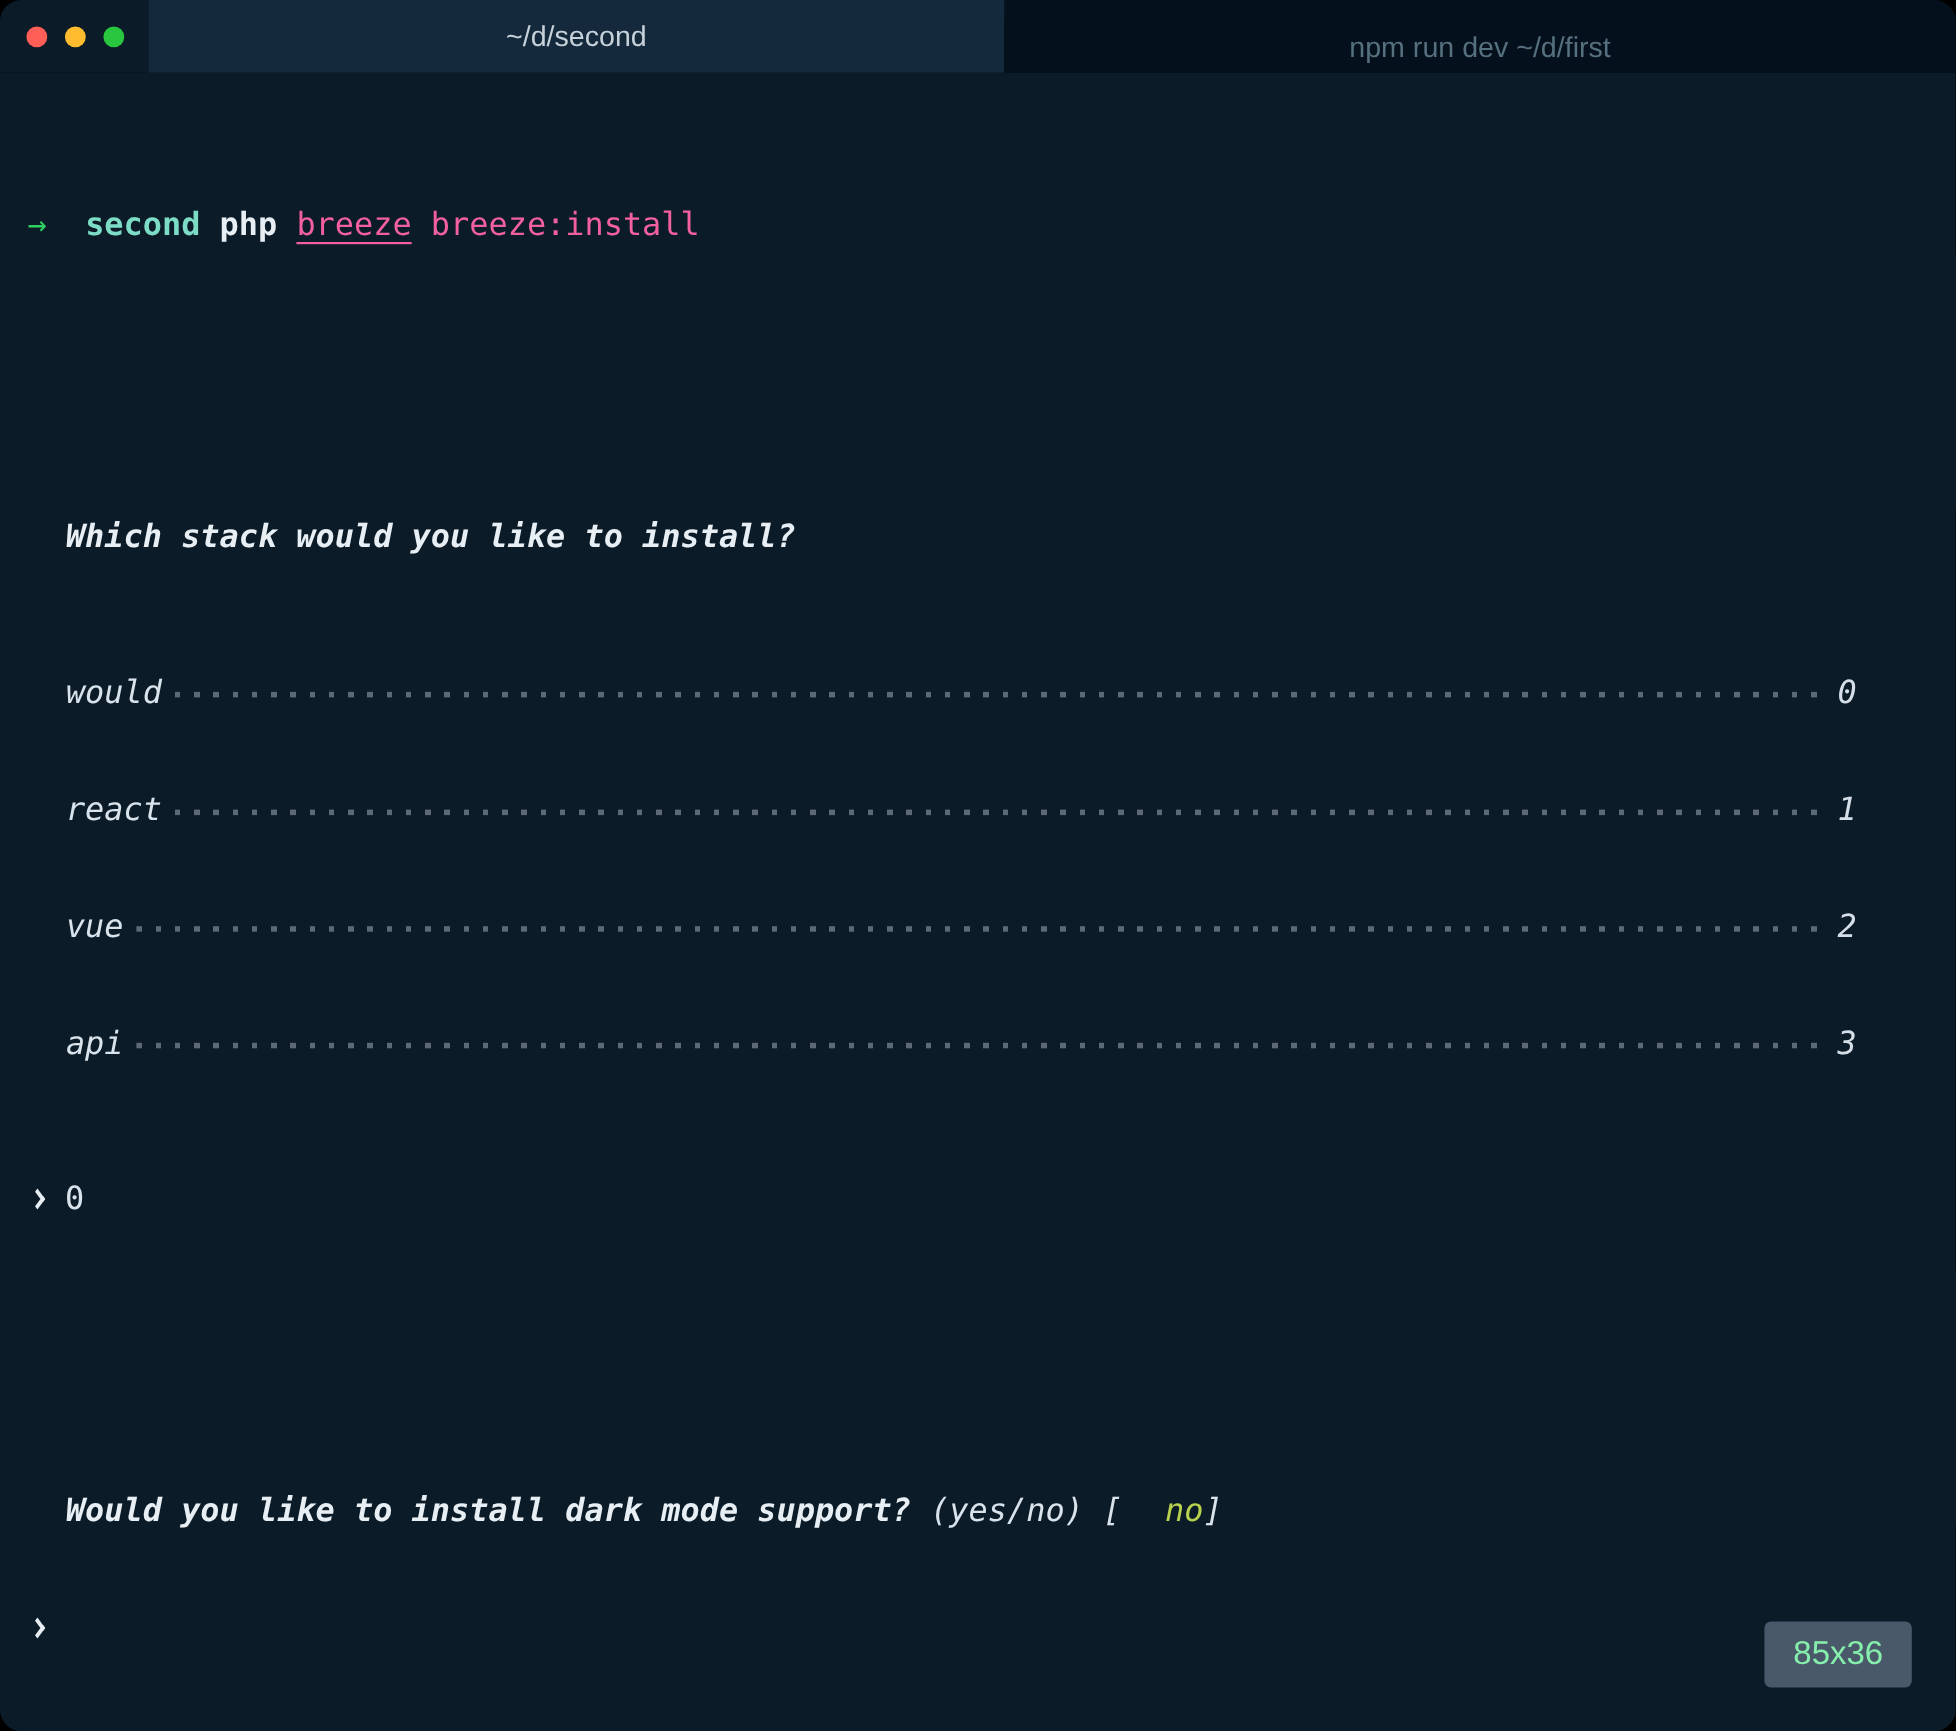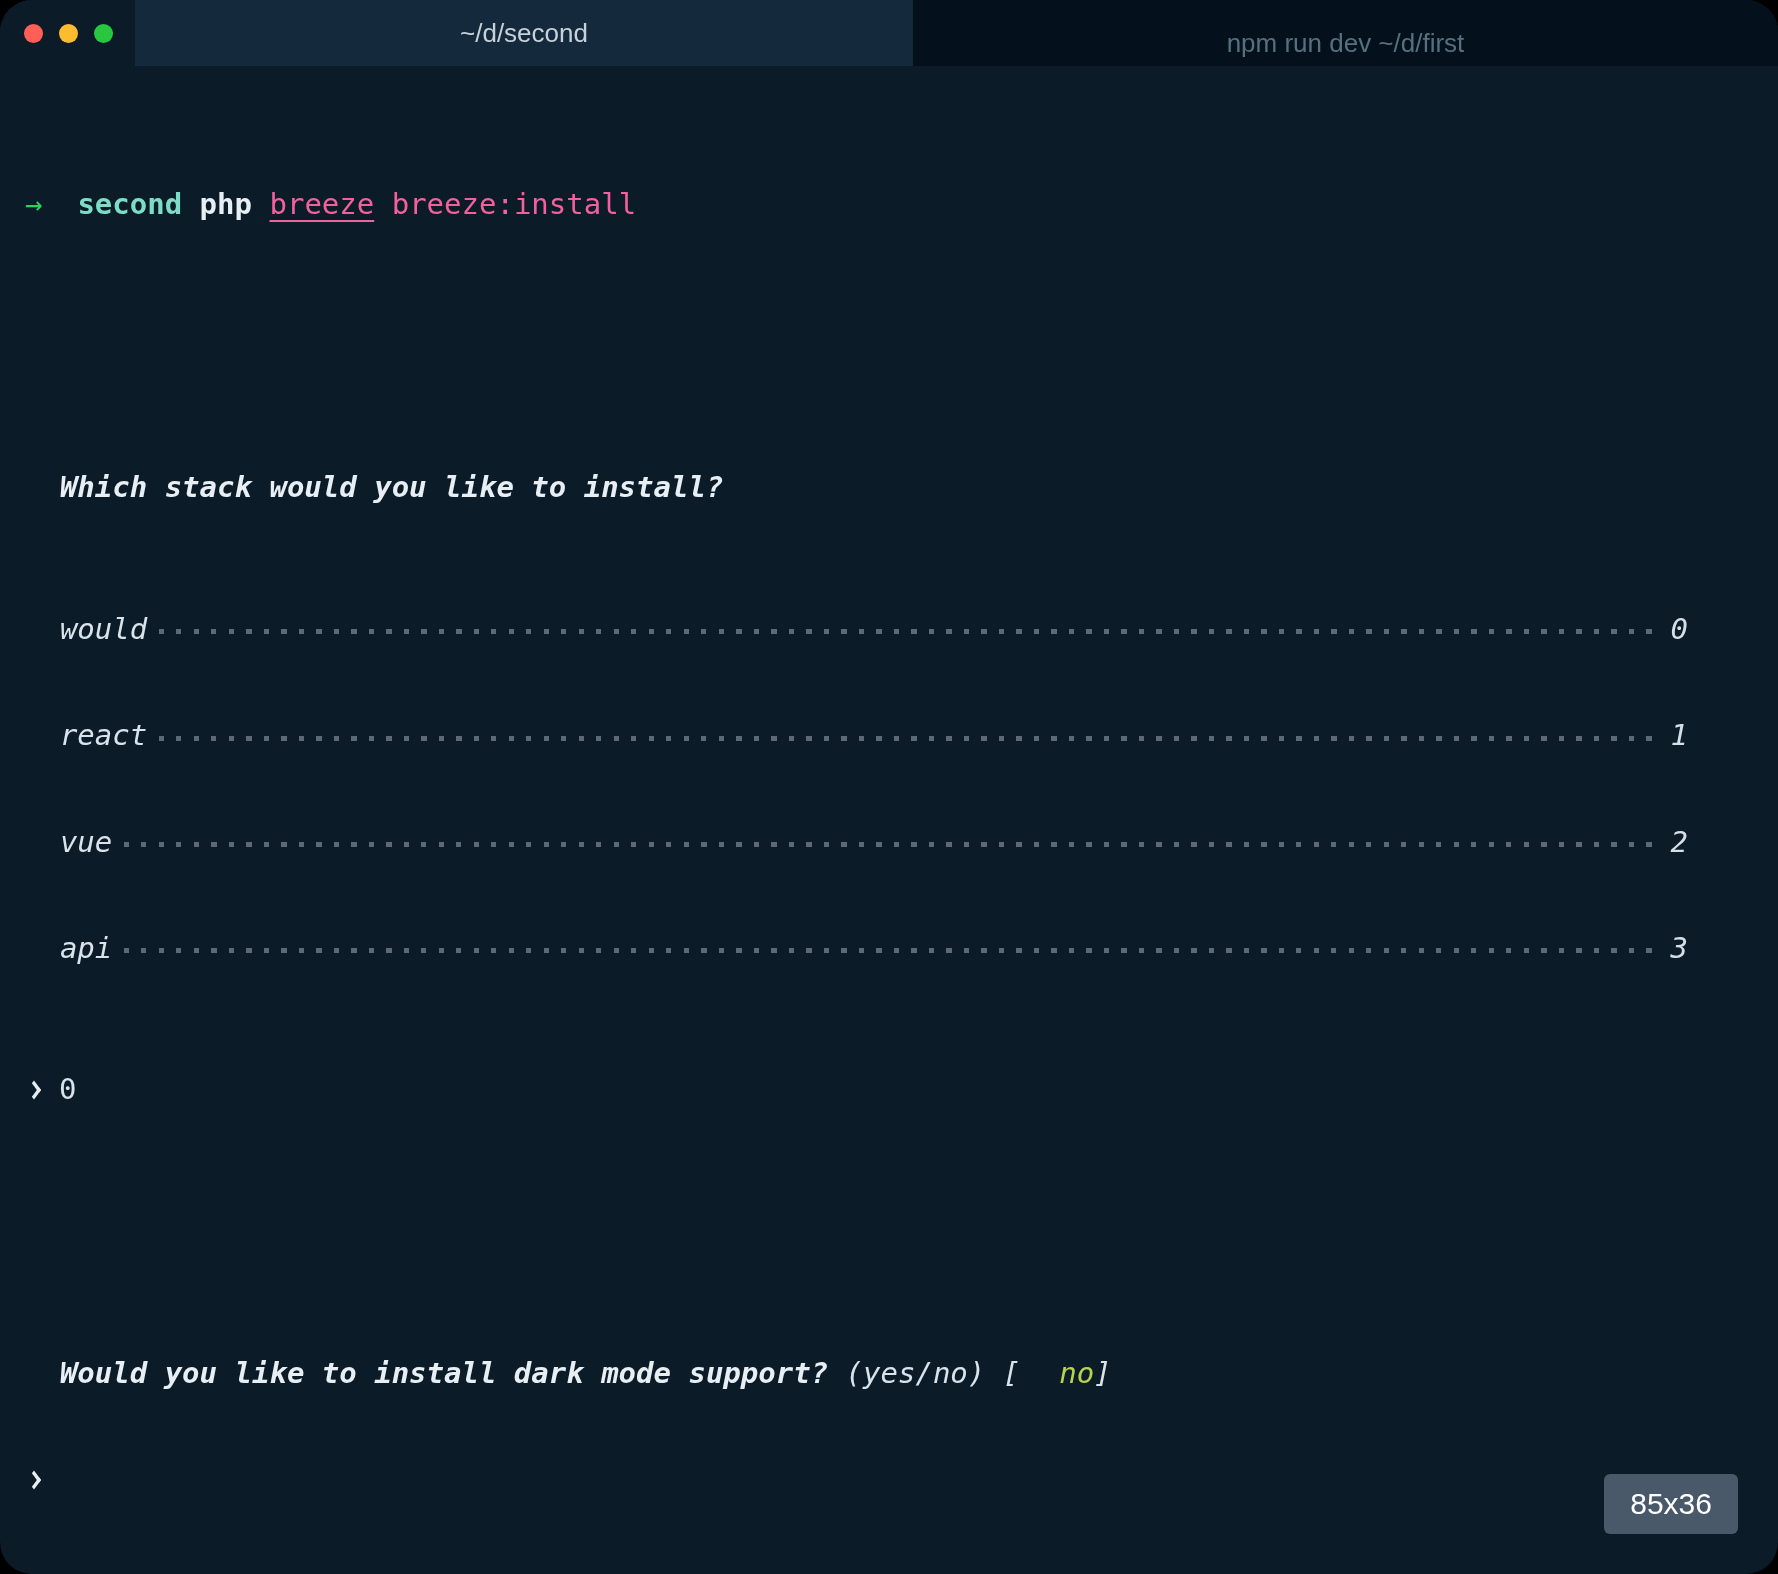--- a/index.html
+++ b/index.html
@@ -7,21 +7,21 @@
     --badge_bg:#49596a; --info_badge_bg:#7590f2;
     --green:#2fd05f; --teal:#7cdcc6; --pink:#f2609f; --lime:#b8d14f;
     --success_green:#3bd57d; --cyan:#3ed2c3; --purple_file:#c98df0;
     --green_file:#3bd581; --cursor_purple:#7e57d2;
     --text:#d9e3eb; --bold_text:#e8eff4; --dim:#8596a5; --dots:#5d6974;
     --size_col:#9fb0bc; --num:#d6dfe7;
     --tab_text:#c6d1da; --tab_text_inactive:#56707f;
   }
   *{margin:0;padding:0;box-sizing:border-box;}
   body{background:#000;width:1778px;height:1574px;overflow:hidden;}
-  .window{width:1778px;height:1574px;background:var(--bg);border-radius:32px;
+  .window{width:1778px;height:1574px;background:var(--bg);border-radius:20px;
     overflow:hidden;position:relative;font-family:"DejaVu Sans Mono",monospace;}
   
   .tabbar{height:66px;display:flex;background:var(--tabbar_bg);}
   .lights{width:135px;background:var(--bg);display:flex;align-items:center;
     padding-left:24px;gap:16px;flex:none;}
   .light{width:19px;height:19px;border-radius:50%;}
   .tab{display:flex;align-items:center;justify-content:center;
     font-family:"Liberation Sans",sans-serif;font-size:26px;}
   .tab.active{width:778px;flex:none;background:var(--active_tab_bg);color:var(--tab_text);}
   .tab.inactive{flex:1;background:var(--tabbar_bg);color:var(--tab_text_inactive);margin-top:20px;}
@@ -38,21 +38,21 @@
   .u{text-decoration:underline;text-underline-offset:6px;}
   .lime{color:var(--lime);margin-left:39px;}
   .num{color:var(--num);}
   .dots{flex:1;height:5px;margin:4px 16px 0 12px;
     background:repeating-linear-gradient(90deg,var(--dots) 0 5px,transparent 5px 17.5px);}
   .opt{padding-right:65px;}
   .chev{display:inline-block;width:10px;height:10px;border-top:3px solid var(--bold_text);
     border-right:3px solid var(--bold_text);transform:scaleY(1.35) rotate(45deg);
     margin:0 20px 4px 4px;}
   .size-badge{position:absolute;right:40px;bottom:40px;background:var(--badge_bg);
-    color:#ffffff;font-family:"Liberation Sans",sans-serif;font-size:30px;
+    color:#86efac;font-family:"Liberation Sans",sans-serif;font-size:30px;
     padding:13px 26px;border-radius:6px;text-align:center;}
 </style>
 </head>
 <body>
 
 <div class="window">
 
   <div class="tabbar">
     <div class="lights">
       <span class="light" style="background:#ff5f57"></span>

